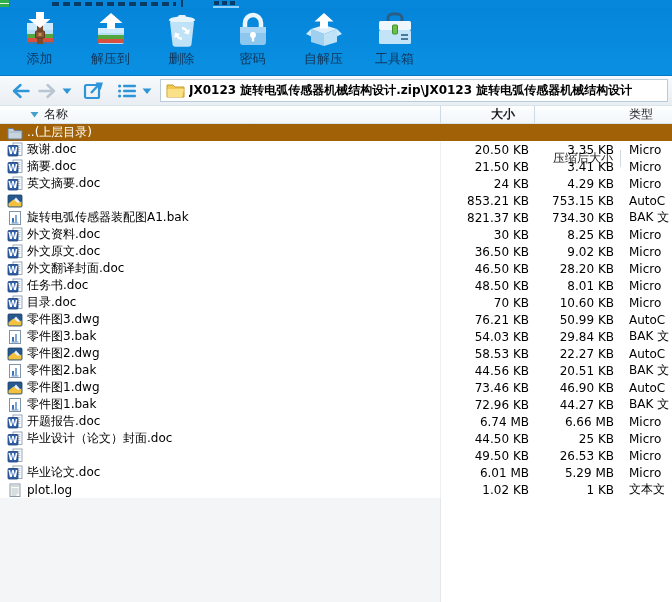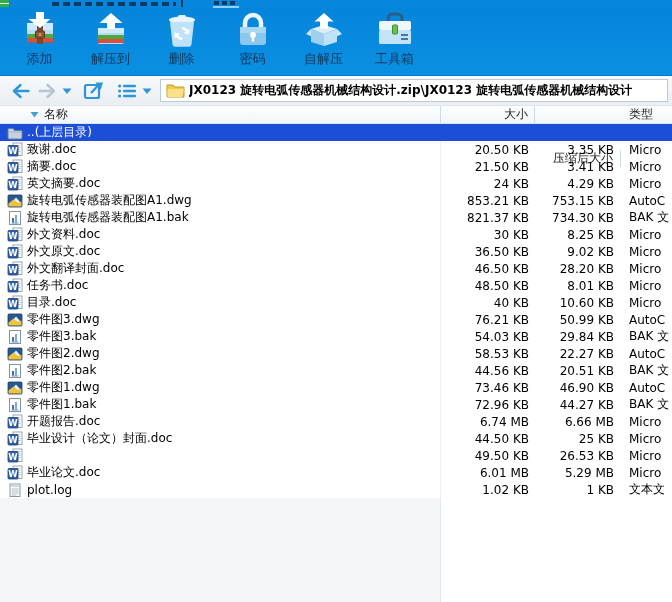--- a/index.html
+++ b/index.html
@@ -47,28 +47,28 @@
   .address .fold { width:19px; height:15px; flex:0 0 19px; margin-right:4px; }
   .addr-text { font-size:12px; color:#000; overflow:hidden; white-space:nowrap; }
   
   .header-row {
     height:18px; display:flex; 
     background:linear-gradient(#fdfeff,#f1f6fa);
     border-bottom:1px solid #d9e3eb; font-size:12px; color:#1c1c1c;
   }
   .hcell { height:100%; display:flex; align-items:center; overflow:hidden; white-space:nowrap; }
   .h-name { width:441px; padding-left:30px; border-right:1px solid #cfdae4; }
-  .h-size { width:94px; justify-content:flex-end; padding-right:6px; border-right:1px solid #cfdae4; }
+  .h-size { width:94px; justify-content:flex-end; padding-right:19px; border-right:1px solid #cfdae4;font-weight:bold; }
   .h-packed { width:86px; justify-content:flex-end; padding-right:7px; border-right:1px solid #cfdae4;margin-top:44px; }
   .h-type { width:51px; padding-left:8px; }
   .sort-arrow { margin-right:5px; display:flex; }
   
   .rows { background:#fff; }
   .row { height:17px; display:flex; align-items:center; font-size:12px; background:#fff; }
-  .row.selected { background:#1d4ed8; color:#fff; }
+  .row.selected { background:#a16207; color:#fff; }
   .cell { height:100%; display:flex; align-items:center; overflow:hidden; white-space:nowrap; }
   .c-name { width:441px; padding-left:7px; border-right:1px solid #eef1f4; }
   .row.selected .c-name { border-right-color:transparent; }
   .ficon { width:16px; height:16px; flex:0 0 16px; margin-right:4px; }
   .ficon svg { width:16px; height:16px; display:block; }
   .c-size { width:94px; justify-content:flex-end; padding-right:6px; }
   .c-packed { width:86px; justify-content:flex-end; padding-right:7px; }
   .c-type { width:51px; padding-left:8px; }
   
   .filler { position:absolute; left:0; right:0; bottom:0; top:498px; background:#fff; }
@@ -339,21 +339,20 @@
 
   <div class="row">
     <span class="cell c-name">
       <span class="ficon">
             <svg viewBox="0 0 16 16">
               <rect x="1" y="2" width="14" height="12" rx="1" fill="#27598f" stroke="#173c63" stroke-width="0.8"></rect>
               <path d="M4.5 10 L9 4.5 L13 9 L13 13 L4.5 13 Z" fill="#e9f2fa"></path>
               <path d="M1.5 13.5 L1.5 10.5 L6.5 6.5 L11 10 L14.5 8.5 L14.5 13.5 Z" fill="#f2c13d"></path>
             </svg>
           </span>
-      <span>旋转电弧传感器装配图A1.dwg</span>
     </span>
     <span class="cell c-size">853.21 KB</span>
     <span class="cell c-packed">753.15 KB</span>
     <span class="cell c-type">AutoC</span>
   </div>
 
   <div class="row">
     <span class="cell c-name">
       <span class="ficon">
             <svg viewBox="0 0 16 16">
@@ -468,21 +467,21 @@
                 <line x1="7.5" y1="5.5" x2="13.5" y2="5.5"></line>
                 <line x1="7.5" y1="7.5" x2="13.5" y2="7.5"></line>
                 <line x1="7.5" y1="9.5" x2="13.5" y2="9.5"></line>
               </g>
               <rect x="1" y="3.5" width="10" height="10.5" rx="1" fill="#2f5fa8" stroke="#1d3f78" stroke-width="0.8"></rect>
               <text x="6" y="11.8" font-size="8.5" fill="#fff" text-anchor="middle" font-family="DejaVu Sans, sans-serif" font-weight="bold">W</text>
             </svg>
           </span>
       <span>目录.doc</span>
     </span>
-    <span class="cell c-size">40 KB</span>
+    <span class="cell c-size">70 KB</span>
     <span class="cell c-packed">10.60 KB</span>
     <span class="cell c-type">Micro</span>
   </div>
 
   <div class="row">
     <span class="cell c-name">
       <span class="ficon">
             <svg viewBox="0 0 16 16">
               <rect x="1" y="2" width="14" height="12" rx="1" fill="#27598f" stroke="#173c63" stroke-width="0.8"></rect>
               <path d="M4.5 10 L9 4.5 L13 9 L13 13 L4.5 13 Z" fill="#e9f2fa"></path>

